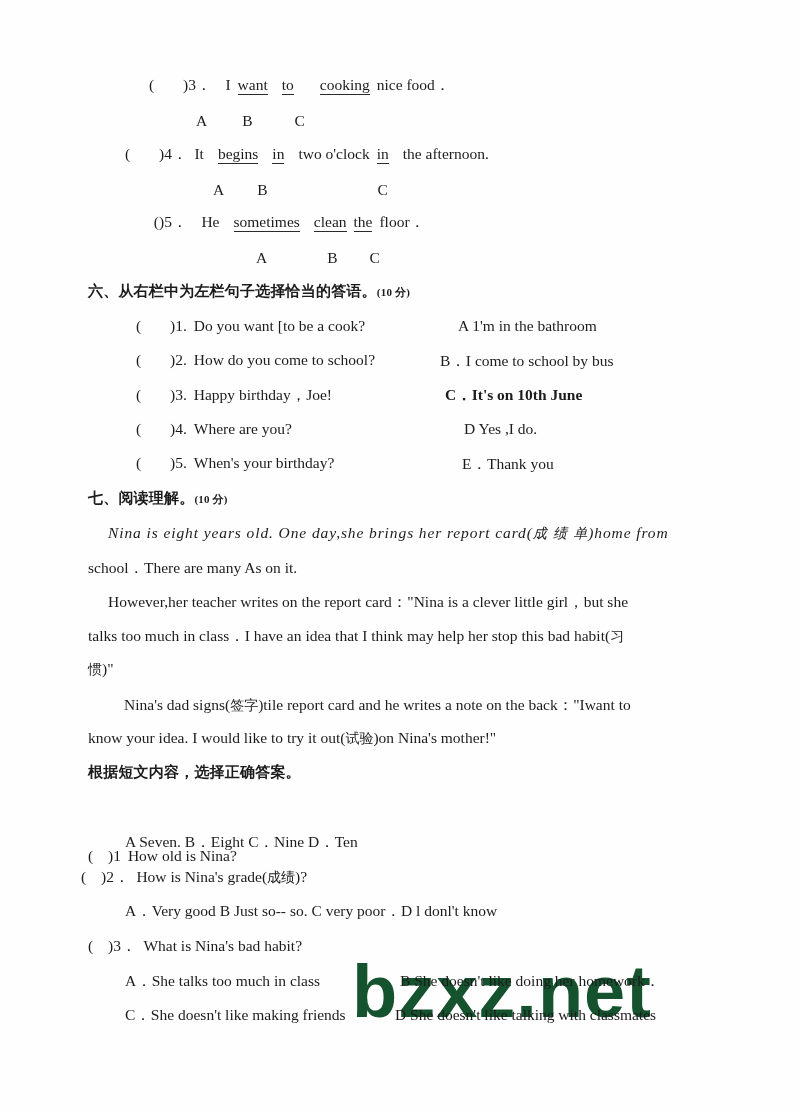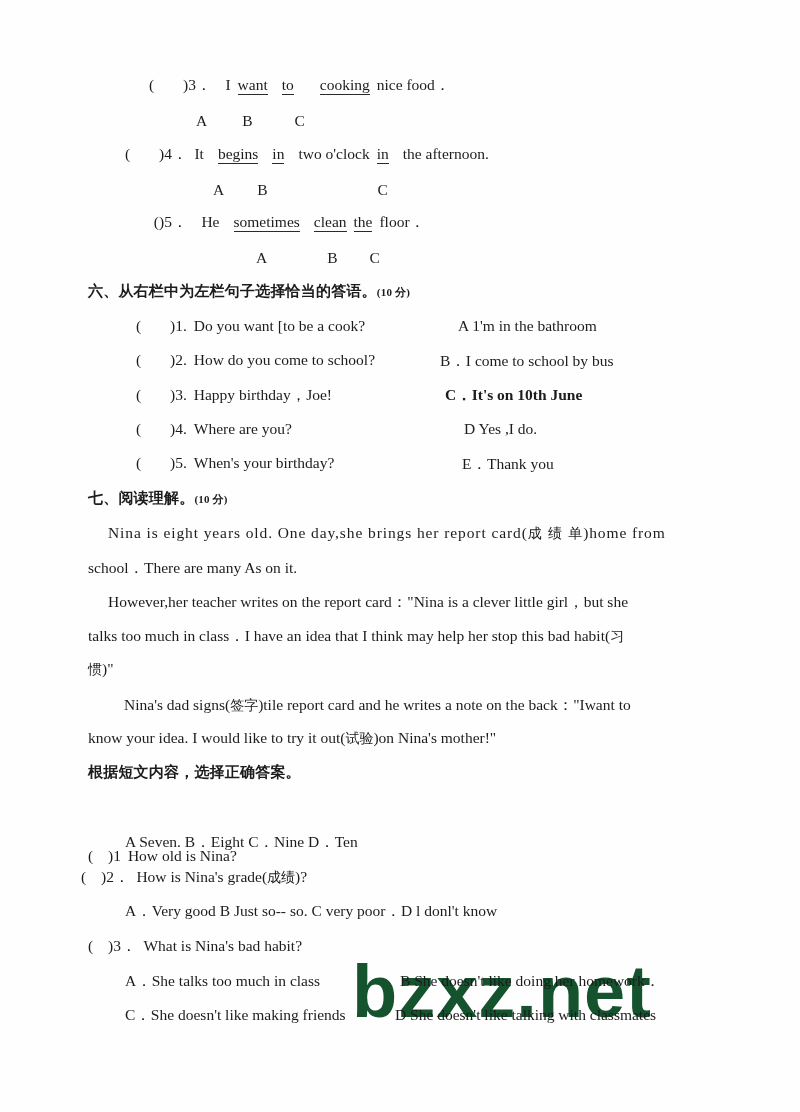--- a/index.html
+++ b/index.html
@@ -114,20 +114,21 @@
 
   
   .passage {
     position: absolute;
     font-size: 15.5px;
     white-space: nowrap;
   }
 
   .justified {
     letter-spacing: 0.1px;
+    font-style: italic;
   }
 </style>
 </head>
 <body>
 
 <div class="page">
 
   <div class="watermark">bzxz.net</div>
 
   <div class="content">

